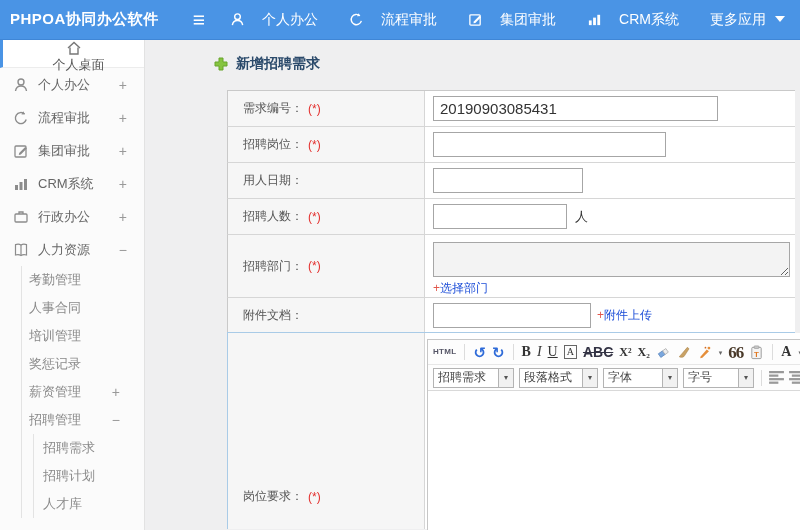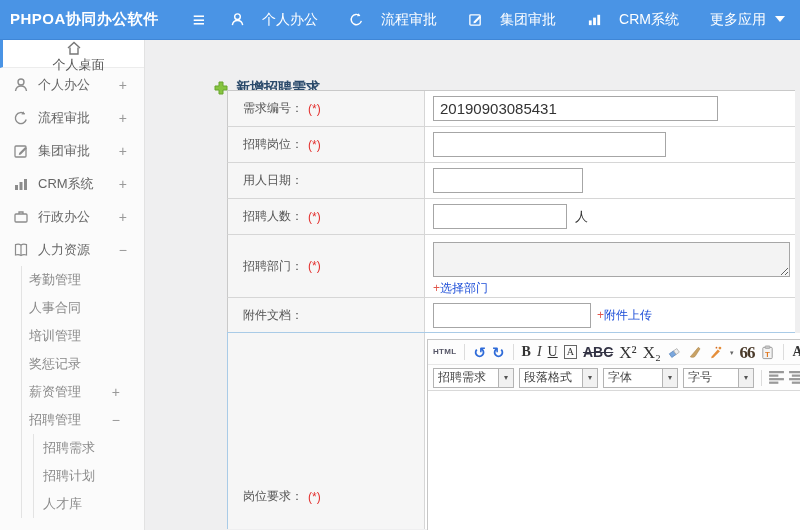--- a/index.html
+++ b/index.html
@@ -26,21 +26,21 @@
   .side-item.active .sicon { color:#777; }
   .expander { position:absolute; right:17px; color:#999; font-size:14px; cursor:pointer; }
   .side-sub { margin-left:21px; border-left:1px solid #e3e3e3; }
   .sub-item { height:28px; display:flex; align-items:center; padding-left:7px; color:#8a8a8a; position:relative; cursor:pointer; }
   .sub-item .expander { right:24px; }
   .side-sub2 { margin-left:11px; border-left:1px solid #e3e3e3; }
   .side-sub2 .sub-item { padding-left:9px; }
 
   
   .content { position:absolute; left:146px; top:40px; right:0; bottom:0; background:#efeff0; overflow:hidden; }
-  .page-title { position:absolute; left:68px; top:15px; display:flex; align-items:center; gap:8px;margin-top:24px; }
+  .page-title { position:absolute; left:68px; top:15px; display:flex; align-items:center; gap:8px; }
   .page-title .ttl { font-size:14px; font-weight:bold; color:#2b4a6b; }
 
   
   .form-table { position:absolute; left:81px; top:50px; width:568px; }
   .frow { display:flex; background:#fff; border-left:1px solid #c9c9c9; border-bottom:1px solid #d6d6d6; }
   .frow.first { border-top:1px solid #c9c9c9; }
   .fl { width:197px; background:#f6f6f6; border-right:1px solid #d6d6d6; display:flex; align-items:center;
         padding-left:15px; font-size:12px; color:#555; flex:0 0 197px; }
   .req { color:#e3302e; margin-left:5px; font-size:12px; }
   .fv { flex:1; display:flex; align-items:center; padding-left:8px; background:#fff; overflow:visible; }
@@ -68,21 +68,21 @@
   .tbtn { display:flex; align-items:center; justify-content:center; cursor:pointer; color:#333; line-height:1; }
   .sep { width:1px; height:16px; background:#dcdcdc; margin:0 2px; flex:0 0 1px; }
   .b-html { font-size:8px; font-weight:bold; color:#556; letter-spacing:.3px; }
   .b-undo,.b-redo { color:#2f6bd8; font-size:15px; font-weight:bold; }
   .serif { font-family:"Liberation Serif","DejaVu Serif",serif; }
   .b-bold { font-weight:bold; font-size:14px; }
   .b-italic { font-style:italic; font-size:14px; }
   .b-under { text-decoration:underline; font-size:14px; }
   .b-abox { border:1px solid #666; font-size:10px; padding:0 2px; height:14px; }
   .b-strike { font-size:14px; text-decoration:line-through; color:#334; font-weight:bold; }
-  .b-supsub { font-size:17px; font-weight:normal; }
+  .b-supsub { font-size:12px; font-weight:bold; }
   .b-quote { font-size:17px; font-weight:bold; color:#4a3a2a; letter-spacing:-1px; }
   .b-fcolor { font-size:14px; font-weight:bold; }
   .b-bgcolor { font-size:14px; font-weight:bold; color:#e07820; }
   .mini-caret { font-size:7px; color:#666; margin-left:1px; }
   .select { display:flex; height:20px; border:1px solid #b3b3b3; background:#fff; align-items:center;
             font-size:12px; color:#444; cursor:pointer; }
   .select .txt { padding:0 4px; overflow:hidden; white-space:nowrap; }
   .select .arrow { width:15px; height:100%; border-left:1px solid #b3b3b3; background:#f1f1f1;
                    display:flex; align-items:center; justify-content:center; font-size:8px; color:#555; }
   .s1 .txt{width:64px;} .s2 .txt{width:62px;} .s3 .txt{width:58px;} .s4 .txt{width:54px;}

